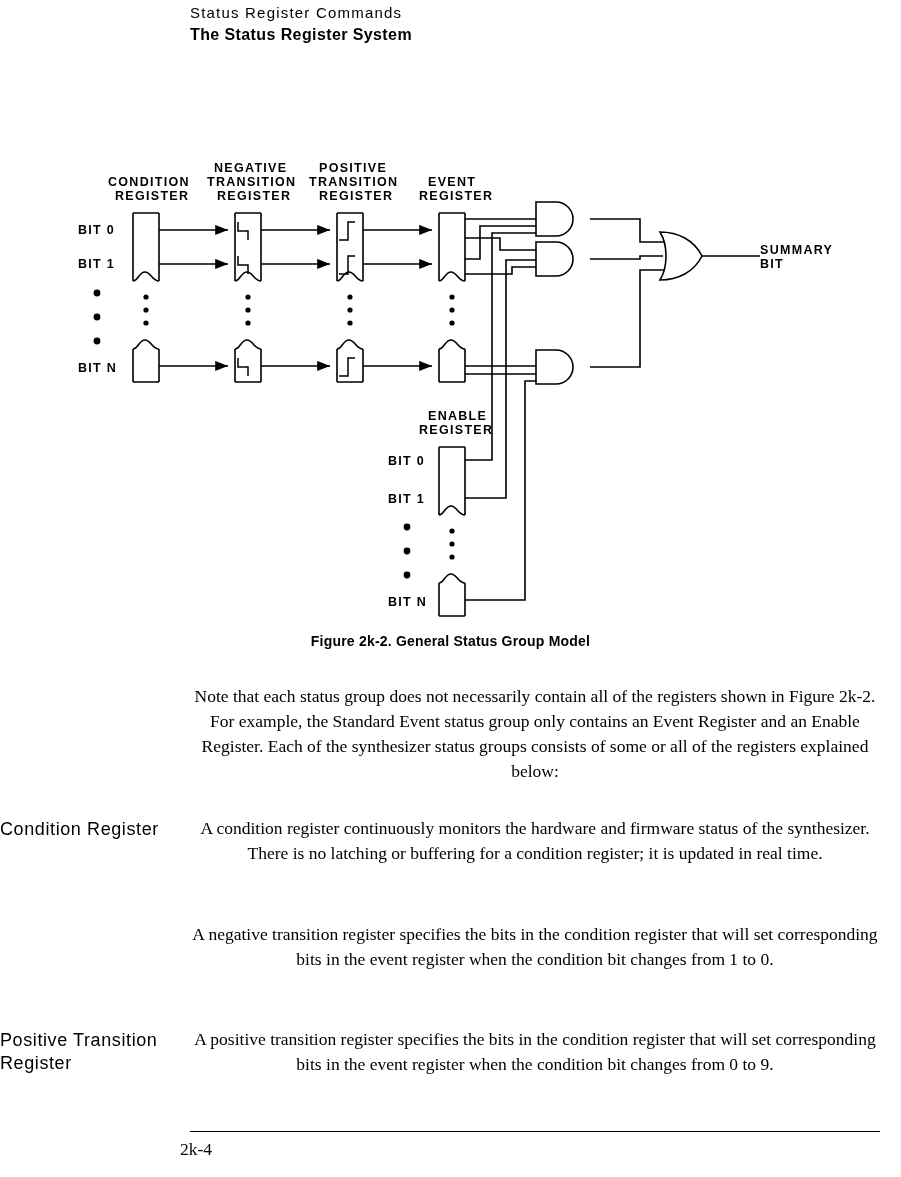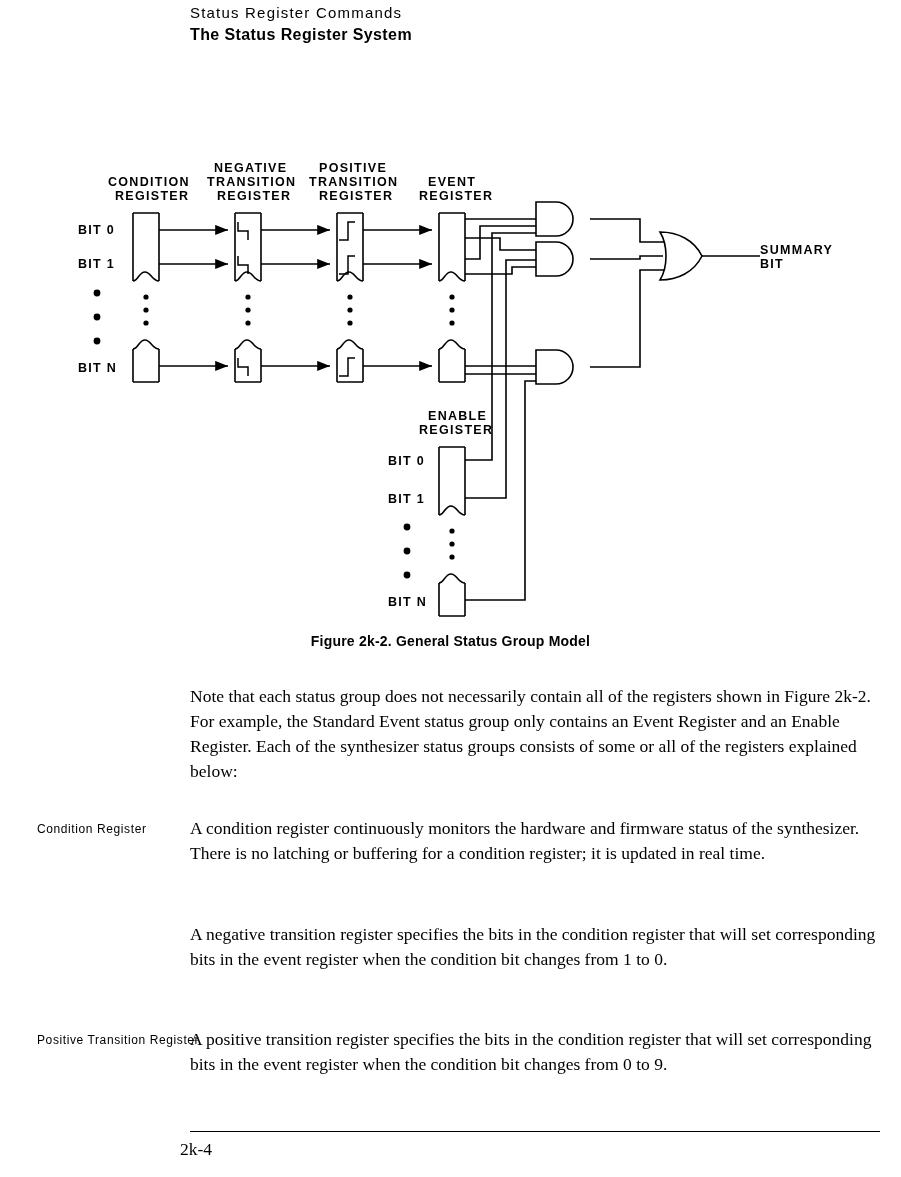--- a/index.html
+++ b/index.html
@@ -59,31 +59,30 @@
   }
 
   
   .body-para {
     position: absolute;
     left: 190px;
     width: 690px;
     font-family: "Liberation Serif", serif;
     font-size: 17.5px;
     line-height: 25px;
-    text-align: left;
+    text-align: center;
   }
   .term {
     position: absolute;
     left: 0px;
     width: 185px;
     font-family: "Liberation Sans", sans-serif;
-    font-size: 12px;
+    font-size: 18px;
     letter-spacing: 0.6px;
     line-height: 23px;
-    padding-left: 37px;
   }
 
   
   .footer-rule {
     position: absolute;
     left: 190px; top: 1131px;
     width: 690px; height: 1px;
     background: #000;
   }
   .footer-num {

